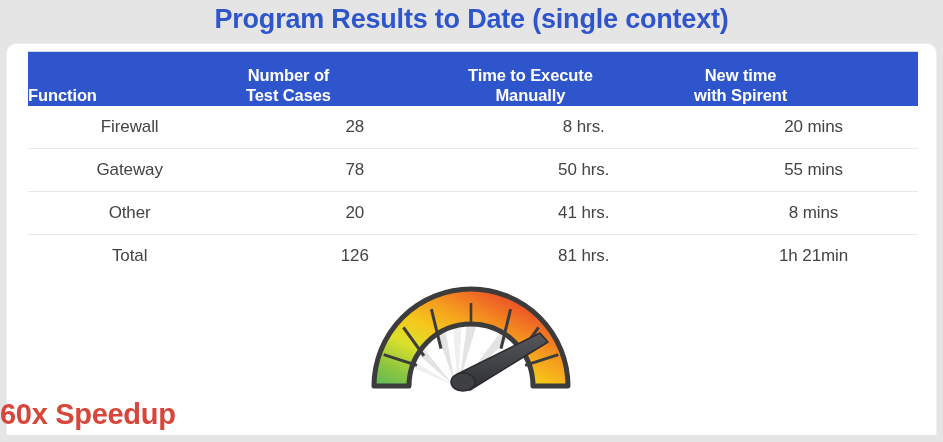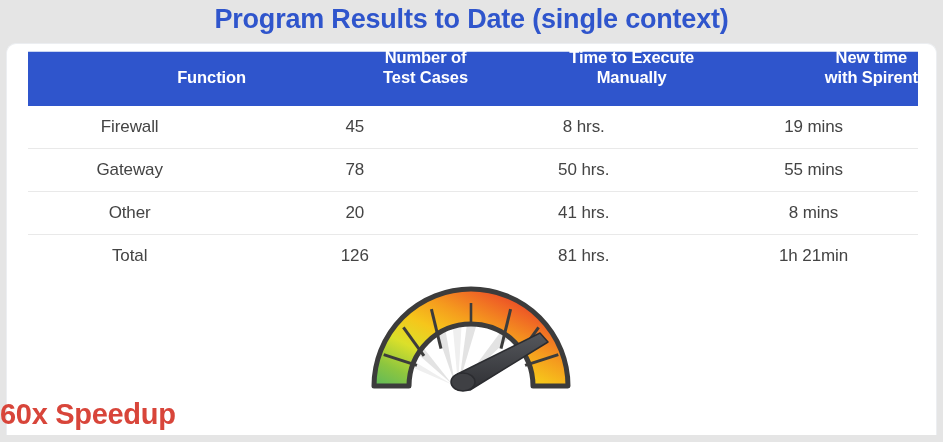--- a/index.html
+++ b/index.html
@@ -62,22 +62,22 @@
   .thead {
     display: flex;
     background: #2f55cc;
     height: 54px;
     box-shadow: 0 -1px 0 0 #c9d5f1;
   }
 
   .thead .cell {
     display: flex;
     align-items: flex-end;
-    justify-content: flex-end;
-    padding-bottom: 19px;
+    justify-content: flex-start;
+    padding-bottom: 1px;
     box-sizing: border-box;
     color: #ffffff;
     font-size: 16.5px;
     font-weight: bold;
     line-height: 20px;
     text-align: center;
     letter-spacing: -0.1px;
   }
   .thead .cell span { display: block; }
 
@@ -163,23 +163,23 @@
       <div class="cell c4">
         <div>
           <span>New time</span>
           <span>with Spirent</span>
         </div>
       </div>
     </div>
 
     <div class="trow first">
       <div class="cell c1">Firewall</div>
-      <div class="cell c2">45</div>
+      <div class="cell c2">28</div>
       <div class="cell c3">8 hrs.</div>
-      <div class="cell c4">19 mins</div>
+      <div class="cell c4">20 mins</div>
     </div>
 
     <div class="trow">
       <div class="cell c1">Gateway</div>
       <div class="cell c2">78</div>
       <div class="cell c3">50 hrs.</div>
       <div class="cell c4">55 mins</div>
     </div>
 
     <div class="trow">

